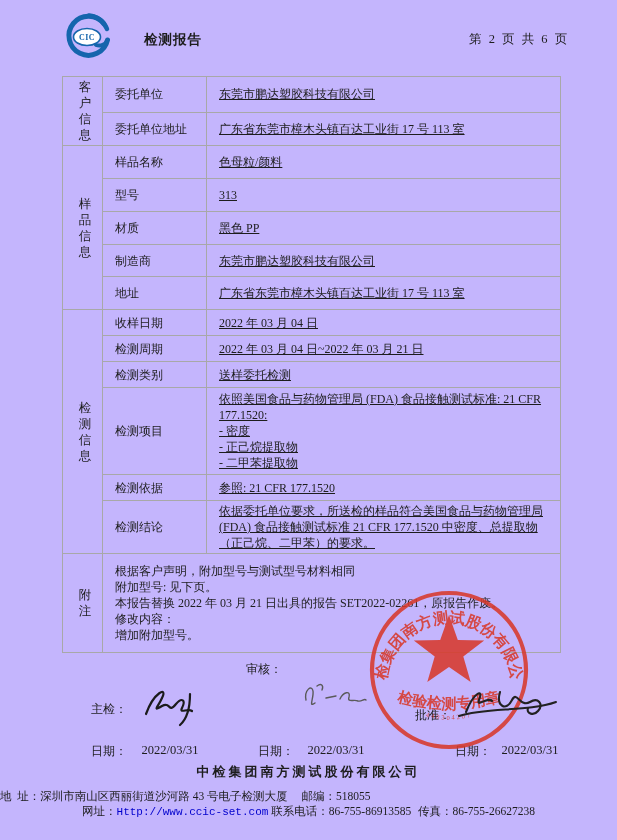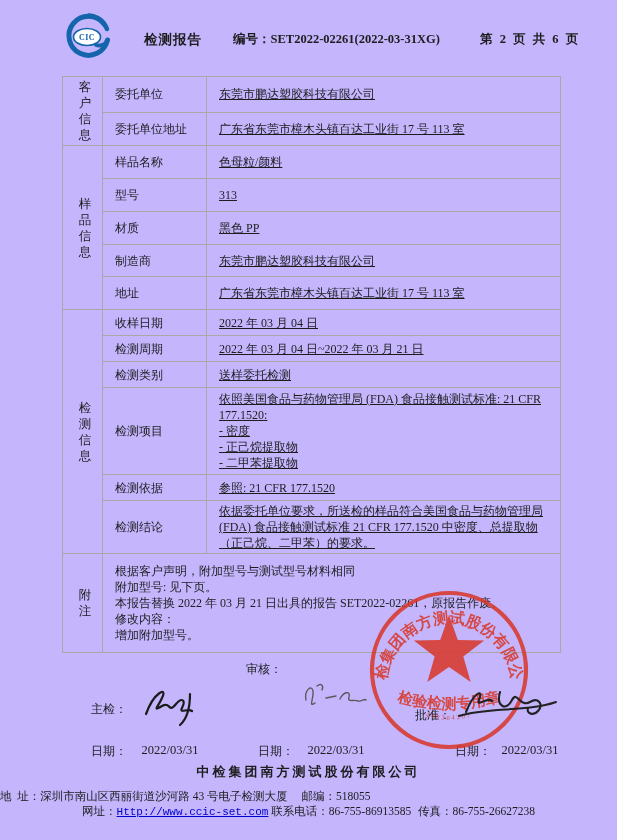--- a/index.html
+++ b/index.html
@@ -3,21 +3,21 @@
 <meta charset="utf-8">
 <style>
   html,body{margin:0;padding:0;background:#ffffff;}
   .page{
     position:relative;width:617px;height:840px;background:#c4b5fd;
     font-family:"Liberation Serif", serif;color:#1d1d1d;overflow:hidden;
   }
   
   .hdr-title{position:absolute;left:144px;top:31px;font-size:13.5px;font-weight:bold;letter-spacing:1px;}
   .hdr-no{position:absolute;left:233px;top:31px;font-size:12.5px;font-weight:bold;}
-  .hdr-page{position:absolute;left:480px;top:31px;font-size:12.5px;font-weight:bold;letter-spacing:2px;white-space:nowrap;}
+  .hdr-page{position:absolute;left:469px;top:31px;font-size:12.5px;font-weight:normal;letter-spacing:2px;white-space:nowrap;}
   .logo{position:absolute;left:62px;top:13px;}
   
   table.rpt{
     position:absolute;left:62px;top:76px;width:498px;
     border-collapse:collapse;table-layout:fixed;font-size:12px;
   }
   table.rpt td{
     border:1px solid #a8a8a8;padding:2px 6px 2px 12px;vertical-align:middle;
     line-height:16px;overflow:hidden;
   }
@@ -37,39 +37,38 @@
   .siglabel{position:absolute;font-size:12px;white-space:nowrap;margin-left:9px;}
   .sigimg{position:absolute;}
   .dateval{position:absolute;font-size:12.5px;text-align:center;white-space:nowrap;}
   
   .stamp{position:absolute;left:364px;top:586px;opacity:.88;z-index:5;pointer-events:none;}
   
   .ft-company{position:absolute;left:0;top:763px;width:100%;text-align:center;
     font-size:13px;font-weight:bold;letter-spacing:3px;}
   .ft-line1{position:absolute;left:0;top:789px;width:100%;text-align:left;font-size:11.5px;white-space:nowrap;}
   .ft-line2{position:absolute;left:0;top:804px;width:100%;text-align:center;font-size:11.5px;white-space:nowrap;}
-  .ft-link{color:#0000cc;text-decoration:underline;font-family:"Liberation Mono", monospace;font-size:11px;cursor:pointer;}
+  .ft-link{color:#0000cc;font-family:"Liberation Mono", monospace;font-size:11px;cursor:pointer;}
   .sp{display:inline-block;width:14px;}
 </style>
 </head>
 <body>
 
 <div class="page">
 
   <div class="logo">
     <svg width="50" height="48" viewBox="0 0 50 48">
       <path d="M42,11 A19.5 19.5 0 1 0 45.5,27" fill="none" stroke="#1565ad" stroke-width="5" stroke-linecap="round"></path>
       <path d="M27,2.5 A21 21 0 0 1 45,16" fill="none" stroke="#1565ad" stroke-width="4.5" stroke-linecap="round"></path>
       <path d="M45.5,27 A9 9 0 0 1 34,32" fill="none" stroke="#1565ad" stroke-width="4" stroke-linecap="round"></path>
       <ellipse cx="25" cy="24" rx="13.5" ry="8.5" fill="#ffffff" stroke="#1565ad" stroke-width="1.6"></ellipse>
       <text x="25" y="27" text-anchor="middle" font-size="8" font-weight="bold" fill="#1565ad" font-family="Liberation Serif, serif" letter-spacing="0.5">CIC</text>
     </svg>
   </div>
   <div class="hdr-title">检测报告</div>
-  <div class="hdr-no"><span>编号：</span><span>SET2022-02261(2022-03-31XG)</span></div>
   <div class="hdr-page">第 2 页 共 6 页</div>
 
   <table class="rpt">
     <colgroup>
         <col style="width:40px">
         <col style="width:104px">
         <col style="width:354px">
       </colgroup>
     <tbody>
 

